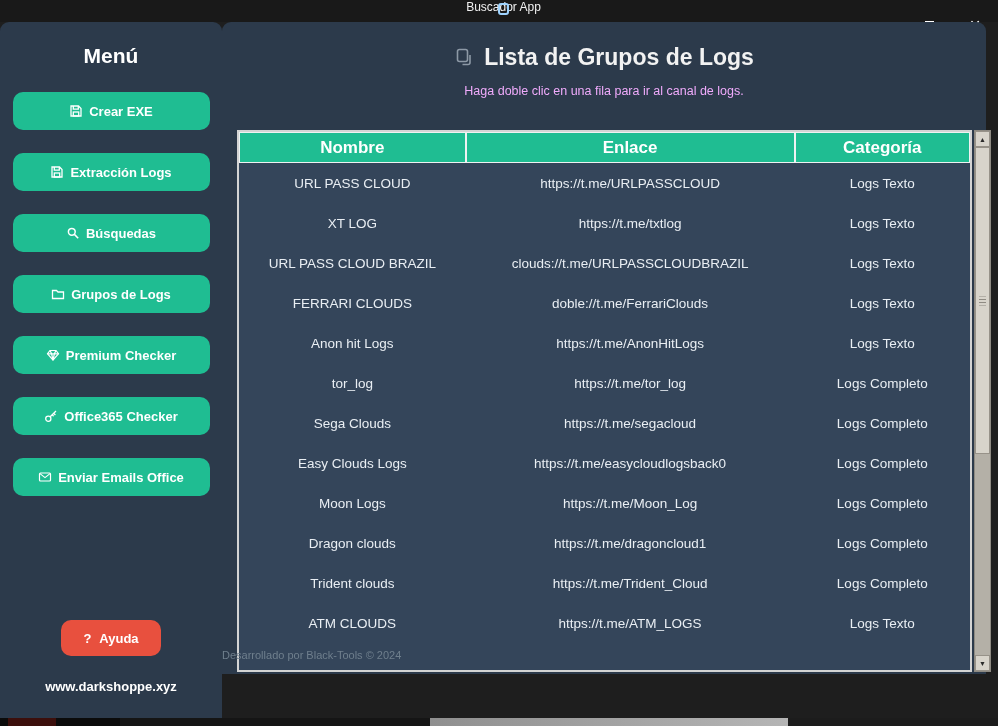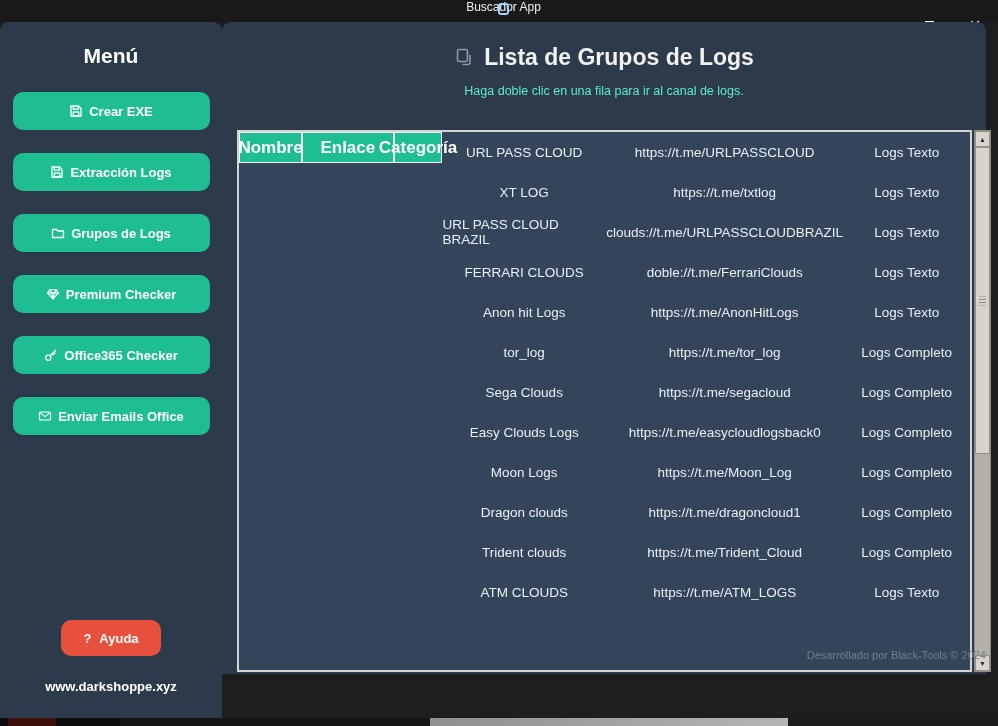--- a/index.html
+++ b/index.html
@@ -71,31 +71,31 @@
     position: absolute; bottom: 24px; width: 100%;
     text-align: center; font-size: 13px; font-weight: bold; color: #fff;
   }
 
   
   .main-title-row {
     margin-top: 22px; display: flex; align-items: center; justify-content: center; gap: 9px;
   }
   .main-title { font-size: 23px; font-weight: bold; color: #f2f2f2; }
   .main-subtitle {
-    margin-top: 13px; text-align: center; font-size: 12.5px; color: #5eead4;
+    margin-top: 13px; text-align: center; font-size: 12.5px; color: #f0abfc;
   }
 
   
   .table-area {
     position: absolute; left: 15px; top: 108px; width: 754px; height: 542px;
     display: flex;
   }
   .tbl {
     flex: 1; border: 2px solid #d4d4d4; background: #34455a;
-    display: flex; flex-direction: row; overflow: hidden;
+    display: flex; flex-direction: column; overflow: hidden;
   }
   .thead { display: flex; height: 31px; flex: 0 0 auto; }
   .th {
     background: #1fbd92; border: 1px solid #eef2f2;
     display: flex; align-items: center; justify-content: center;
     color: #fff; font-size: 17px; font-weight: bold;
   }
   .th.c1 { width: 31%; } .th.c2 { width: 45%; } .th.c3 { width: 24%; }
   .tbody { flex: 1; }
   .tr { display: flex; height: 40px; }
@@ -123,21 +123,21 @@
     background: #d8d4cb; border: 1px solid #979289;
   }
   .vs-grip {
     position: absolute; left: 3px; right: 3px; top: 50%; transform: translateY(-50%);
     height: 9px;
     background: repeating-linear-gradient(to bottom, #8f8b83 0 1px, transparent 1px 3px);
   }
 
   .main-footer {
     position: absolute; bottom: 13px; width: 100%;
-    text-align: right; font-size: 11px; color: #6f7f8d;
+    text-align: left; font-size: 11px; color: #6f7f8d;
   }
 
   
   .desktop-strip { position: absolute; left: 0; bottom: 0; width: 998px; height: 8px; background: #0b0b0b; }
   .strip-red   { position: absolute; left: 8px;   width: 48px;  height: 100%; background: #3c0f0c; }
   .strip-dark  { position: absolute; left: 120px; width: 310px; height: 100%; background: #151515; }
   .strip-grey  { position: absolute; left: 430px; width: 358px; height: 100%; background: linear-gradient(to right,#8f8f8f,#b5b5b5); }
   .strip-right { position: absolute; left: 788px; right: 0;     height: 100%; background: #1c1c1c; }
 </style>
 </head>
@@ -175,20 +175,29 @@
     </button>
     <button class="side-btn">
       <svg width="14" height="14" viewBox="0 0 14 14">
           <g stroke="#fff" stroke-width="1.3" fill="none">
             <path d="M2 2h7.5L12 4.5V12H2z"></path>
             <path d="M4.3 2v3.2h5V2"></path>
             <rect x="4.3" y="8" width="5.4" height="4"></rect>
           </g>
         </svg>
       <span>Extracción Logs</span>
+    </button>
+    <button class="side-btn">
+      <svg width="14" height="14" viewBox="0 0 14 14">
+          <g stroke="#fff" stroke-width="1.5" fill="none">
+            <circle cx="5.8" cy="5.8" r="3.4"></circle>
+            <line x1="8.4" y1="8.4" x2="12.2" y2="12.2"></line>
+          </g>
+        </svg>
+      <span>Búsquedas</span>
     </button>
     <button class="side-btn">
       <svg width="14" height="14" viewBox="0 0 14 14">
           <path d="M1.5 11.5v-8h4L7 5h5.5v6.5z" stroke="#fff" stroke-width="1.3" fill="none"></path>
         </svg>
       <span>Grupos de Logs</span>
     </button>
     <button class="side-btn">
       <svg width="14" height="14" viewBox="0 0 14 14">
           <g stroke="#fff" stroke-width="1.2" fill="none">

